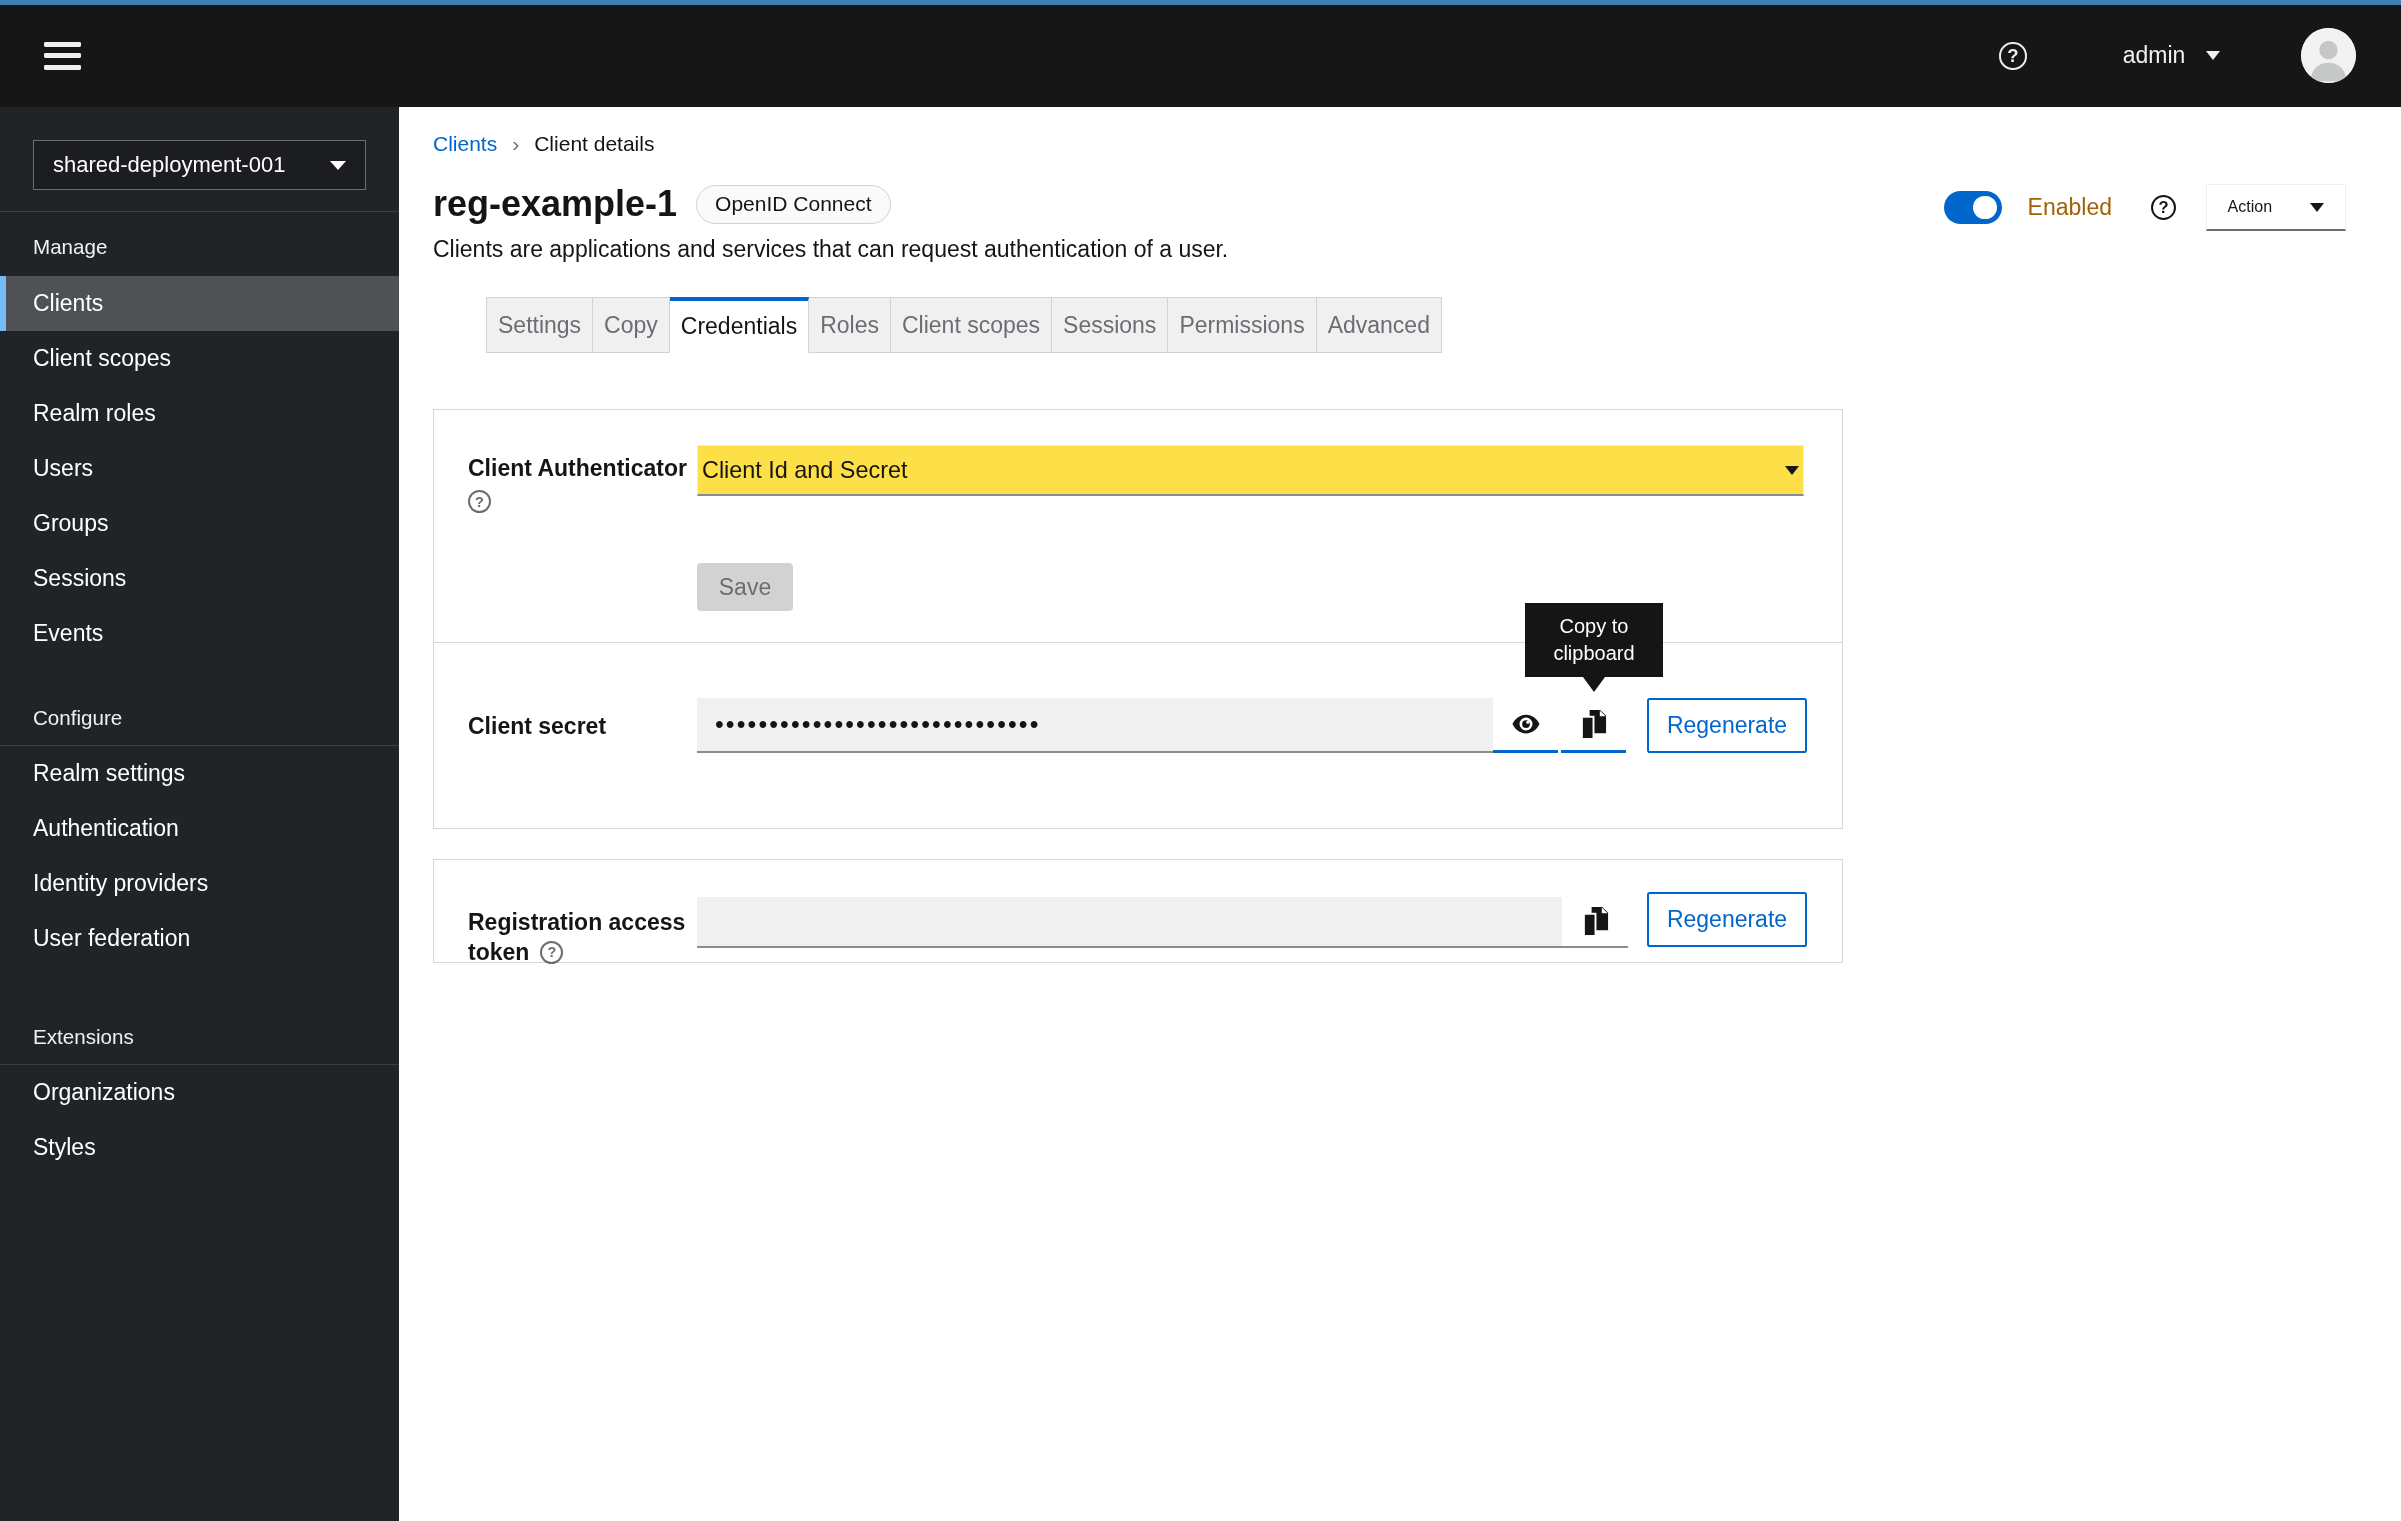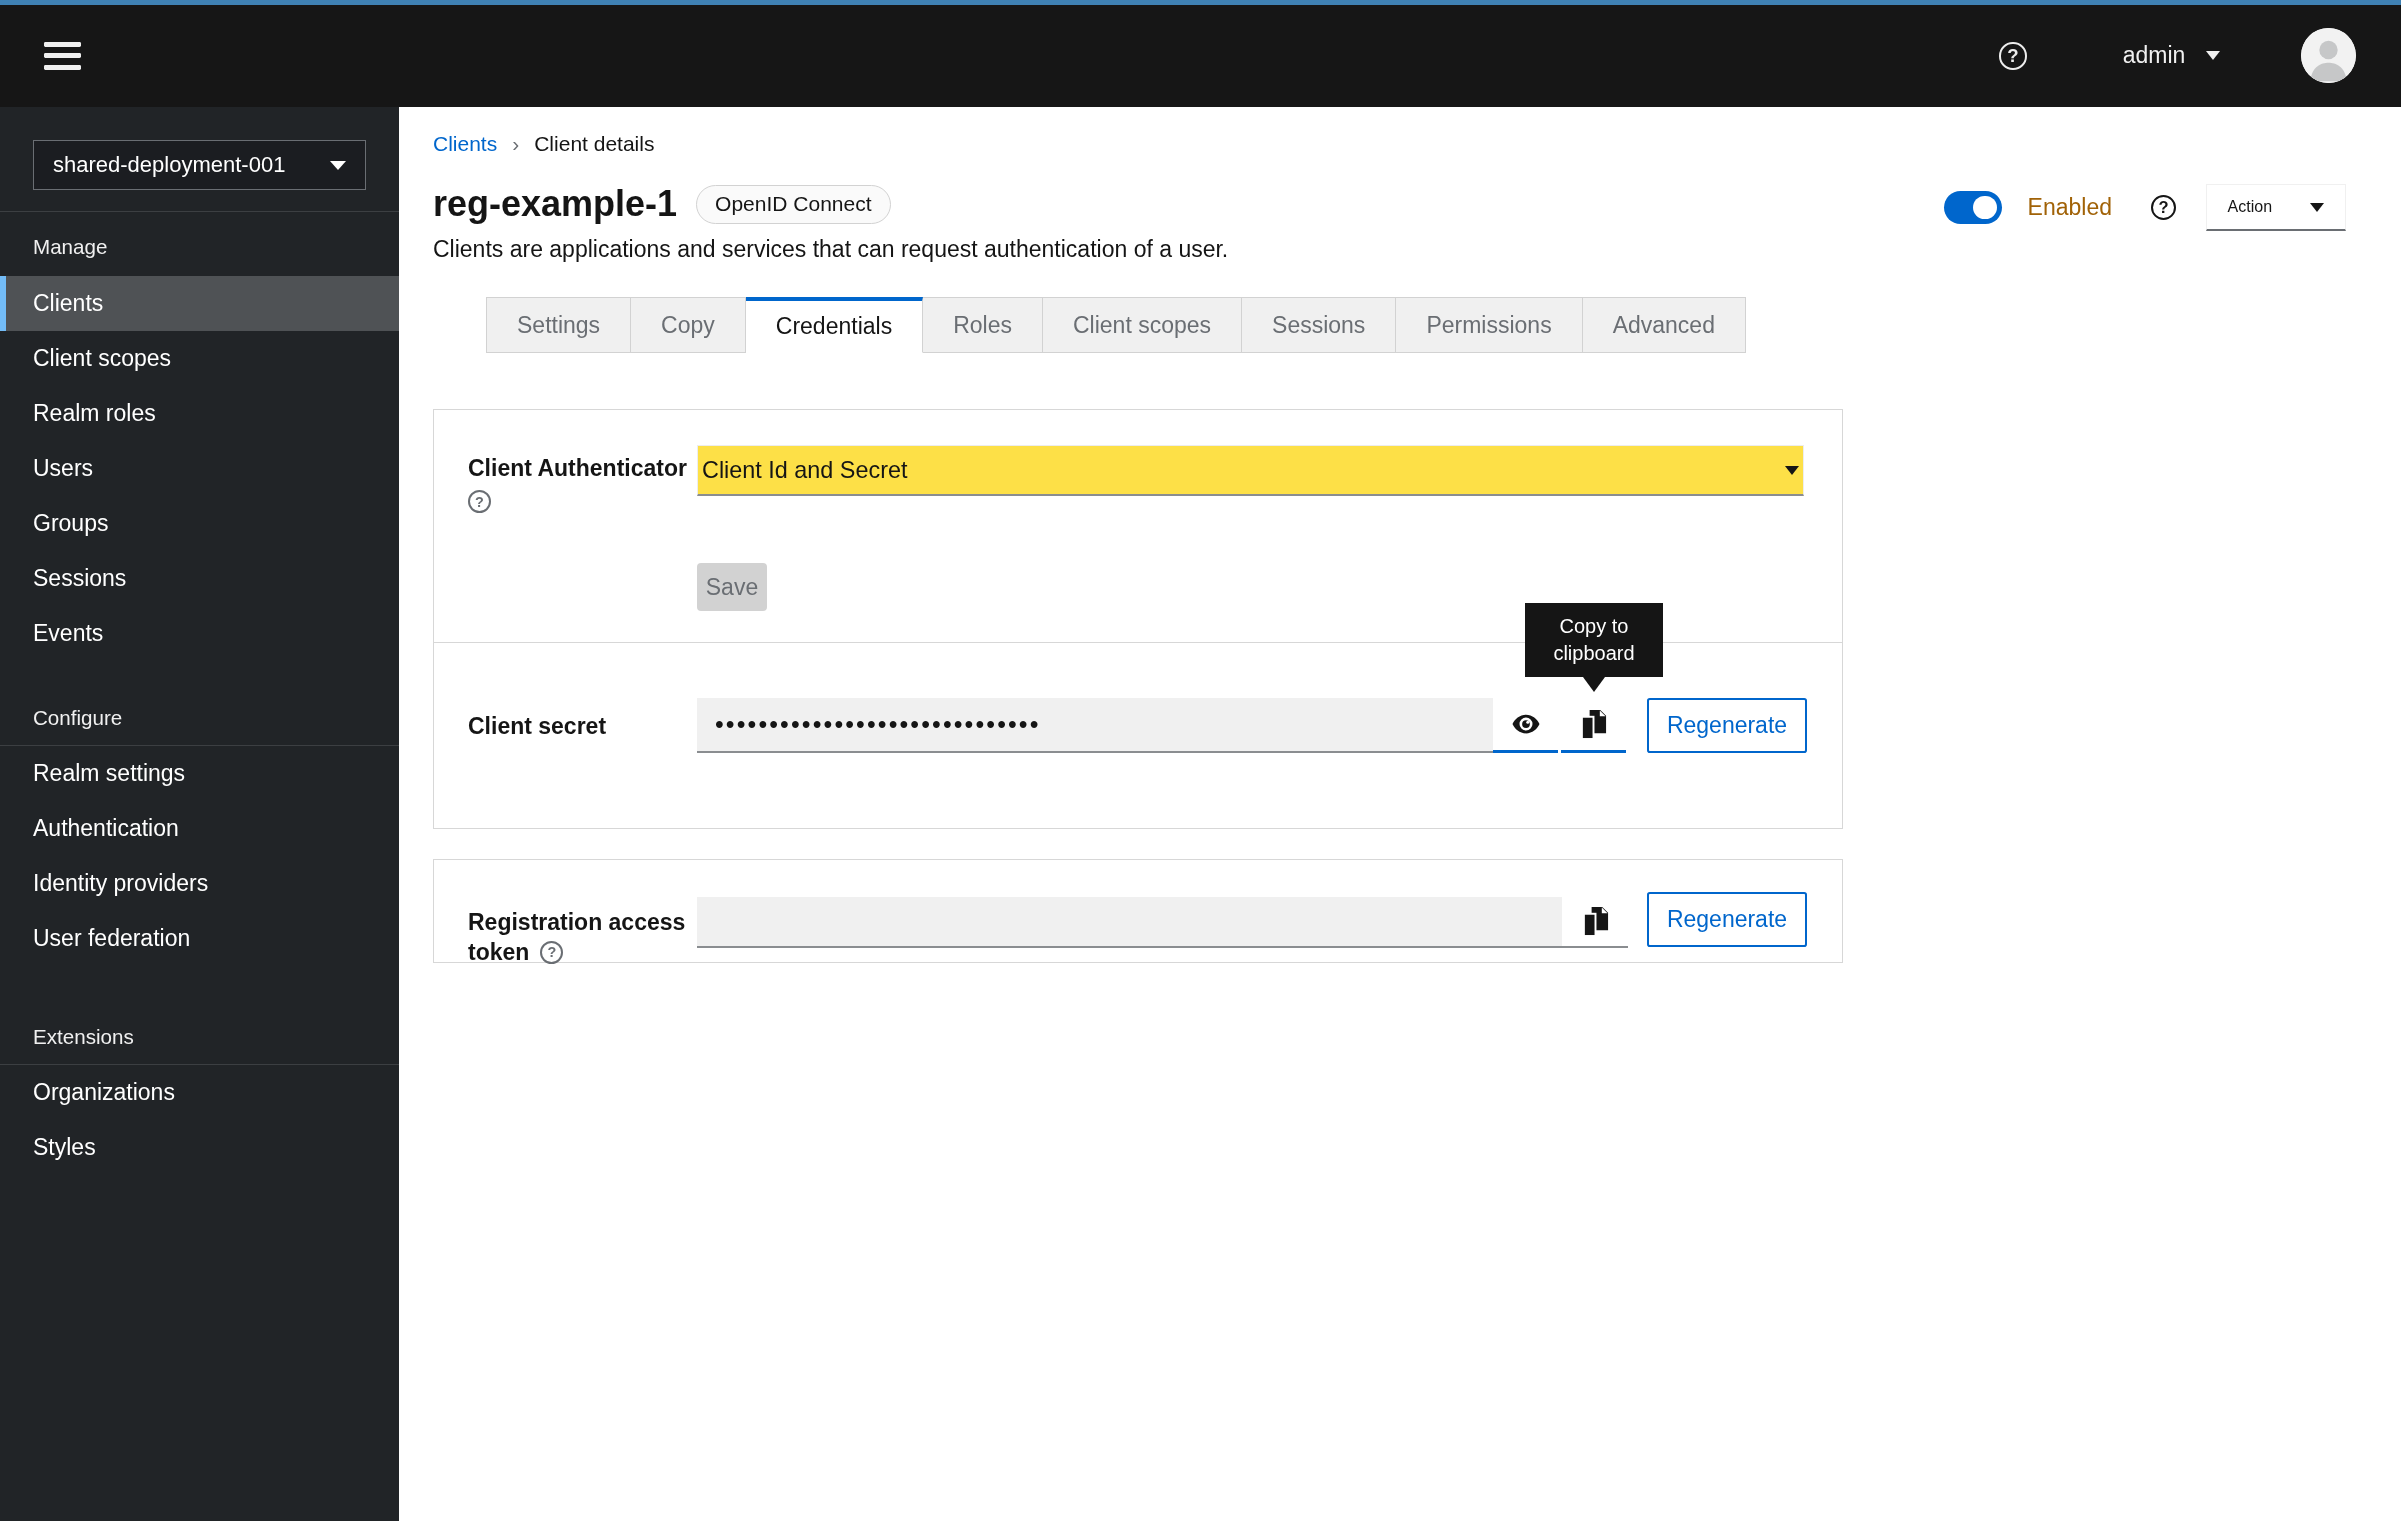--- a/index.html
+++ b/index.html
@@ -86,21 +86,21 @@
     border:0.7px solid #f0f0f0; border-bottom:2.1px solid #6a6e73;
     display:flex; align-items:center; justify-content:space-between; padding:0 20.6px;
     font-size:16px; color:#151515; cursor:pointer;
   }
   .dd-caret { width:0; height:0; border-left:7.6px solid transparent; border-right:7.6px solid transparent; border-top:9px solid #151515; }
 
   
   .tabs { position:absolute; left:87px; top:190px; display:flex; height:56px; }
   .tab {
     background:#f0f0f0; border:0.7px solid #d2d2d2; border-left-width:0;
-    color:#6a6e73; font-size:23px; display:flex; align-items:center; padding:0 30px; cursor:pointer;
+    color:#6a6e73; font-size:23px; display:flex; align-items:center; padding:0 11px; cursor:pointer;
   }
   .tab:first-child { border-left-width:0.7px; }
   .tab.active {
     background:#ffffff; color:#151515;
     border-top:4.1px solid #0066cc; border-bottom-color:#ffffff;
   }
 
   
   .card {
     position:absolute; left:34px; width:1410px; background:#ffffff;
@@ -115,21 +115,21 @@
   }
   .help-under { position:absolute; left:34px; top:80px; }
 
   .select-box {
     position:absolute; left:263px; top:35px; width:1107px; height:51px;
     background:#fde047; border:0.7px solid #ededed; border-bottom:2.1px solid #8a8d90;
     display:flex; align-items:center; justify-content:space-between; padding:0 4px;
     font-size:23.4px; color:#151515; cursor:pointer;
   }
   .btn-save {
-    position:absolute; left:263px; top:153px; width:70px; height:48px;
+    position:absolute; left:263px; top:153px; width:96px; height:48px;
     background:#d2d2d2; color:#6a6e73; border:none; border-radius:4.1px; font-size:23px;
     font-family:"Liberation Sans", sans-serif;
   }
   .card-divider { position:absolute; left:0; right:0; top:232px; border:none; border-top:1.4px solid #d7d7d7; }
 
   .secret-group { position:absolute; left:263px; top:288px; height:55px; display:flex; }
   .secret-input {
     width:796px; height:55px; background:#f0f0f0; border-bottom:2.1px solid #8a8d90;
     display:flex; align-items:center; padding-left:18px;
     font-size:25px; letter-spacing:2.1px; color:#151515;

